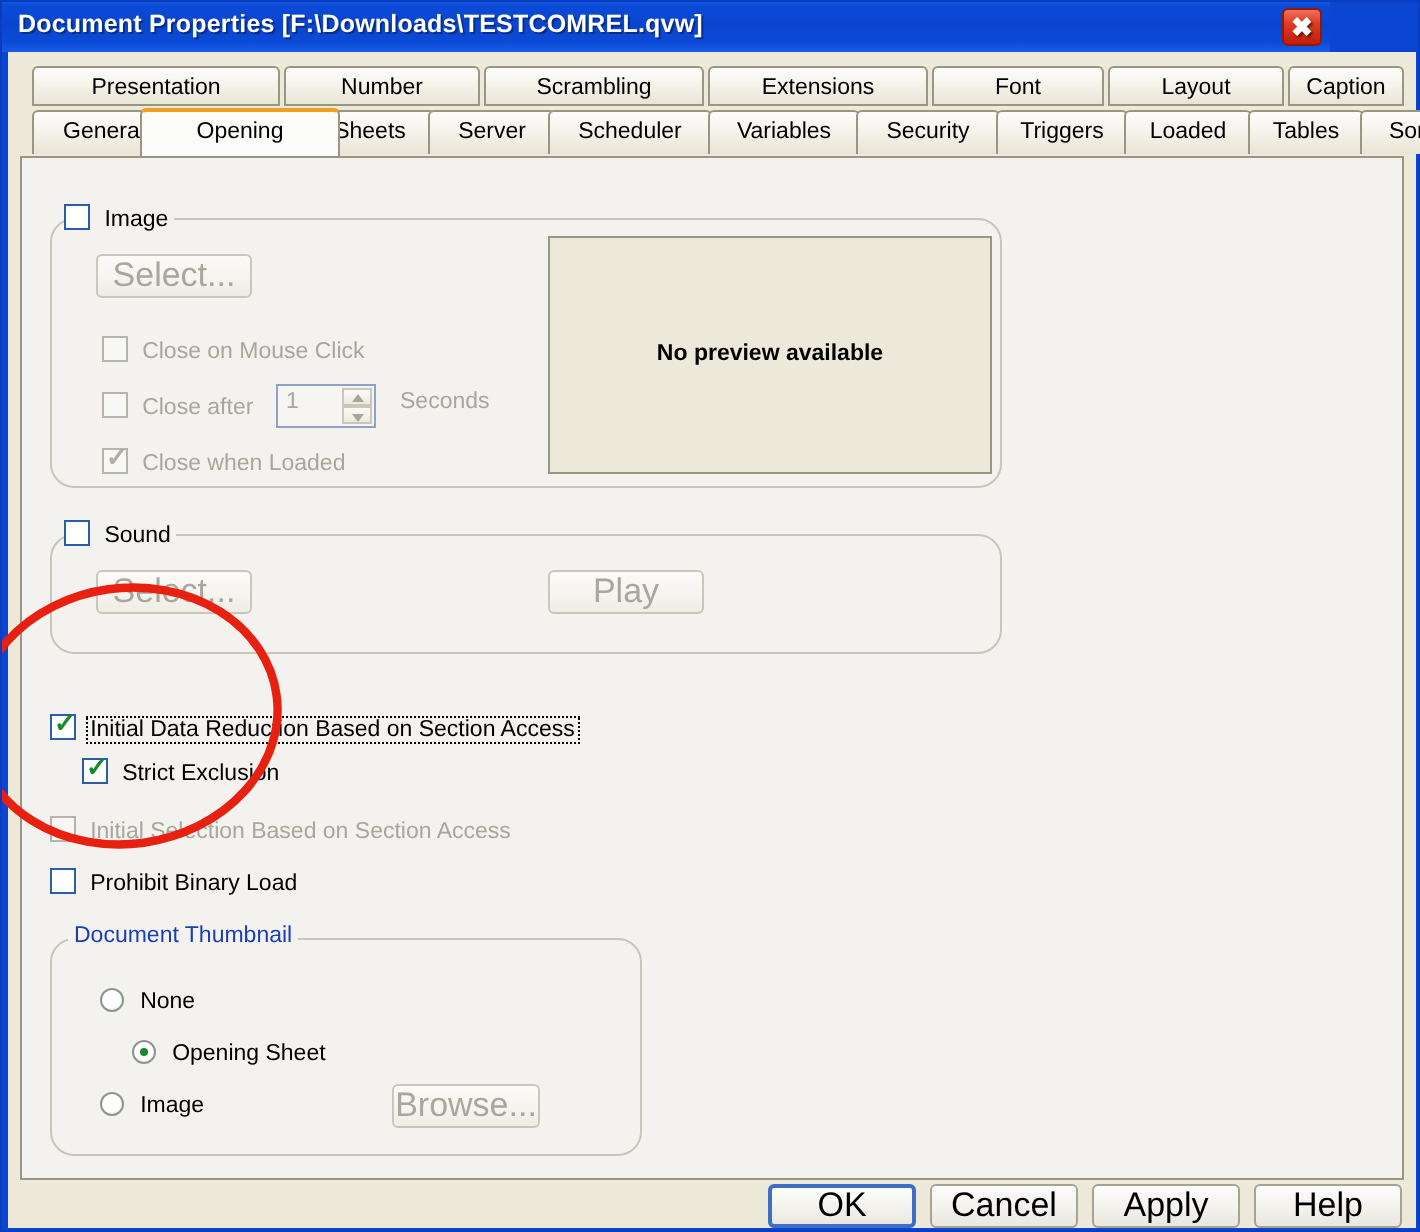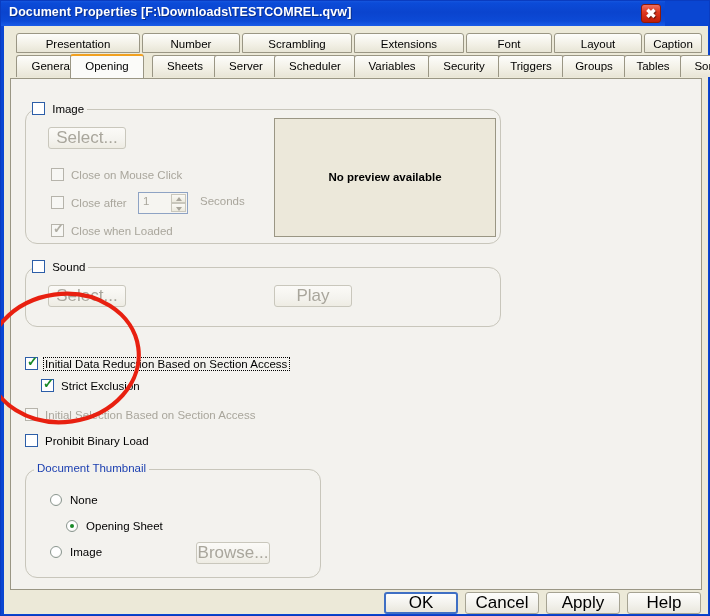--- a/index.html
+++ b/index.html
@@ -231,28 +231,28 @@
         <div class="tab" style="left:6px;width:124px;">Presentation</div>
         <div class="tab" style="left:132px;width:98px;">Number</div>
         <div class="tab" style="left:232px;width:110px;">Scrambling</div>
         <div class="tab" style="left:344px;width:110px;">Extensions</div>
         <div class="tab" style="left:456px;width:86px;">Font</div>
         <div class="tab" style="left:544px;width:88px;">Layout</div>
         <div class="tab" style="left:634px;width:58px;">Caption</div>
       </div>
       <div class="tabrow row2">
         <div class="tab" style="left:6px;width:72px;">General</div>
-        <div class="tab active" style="left:60px;width:74px;top:-1px;">Opening</div>
+        <div class="tab active" style="left:60px;width:100px;top:-1px;">Opening</div>
         <div class="tab" style="left:142px;width:66px;">Sheets</div>
         <div class="tab" style="left:204px;width:64px;">Server</div>
         <div class="tab" style="left:264px;width:82px;">Scheduler</div>
         <div class="tab" style="left:344px;width:76px;">Variables</div>
         <div class="tab" style="left:418px;width:72px;">Security</div>
         <div class="tab" style="left:488px;width:66px;">Triggers</div>
-        <div class="tab" style="left:552px;width:64px;">Groups</div>
+        <div class="tab" style="left:552px;width:64px;">Loaded</div>
         <div class="tab" style="left:614px;width:58px;">Tables</div>
         <div class="tab" style="left:670px;width:50px;">Sort</div>
       </div>
     </div>
 
     <div class="tabpage">
 
       <div class="groupbox" style="left:14px;top:30px;width:476px;height:135px;">
         <div class="group-legend with-cb">
           <span class="cb"></span>

